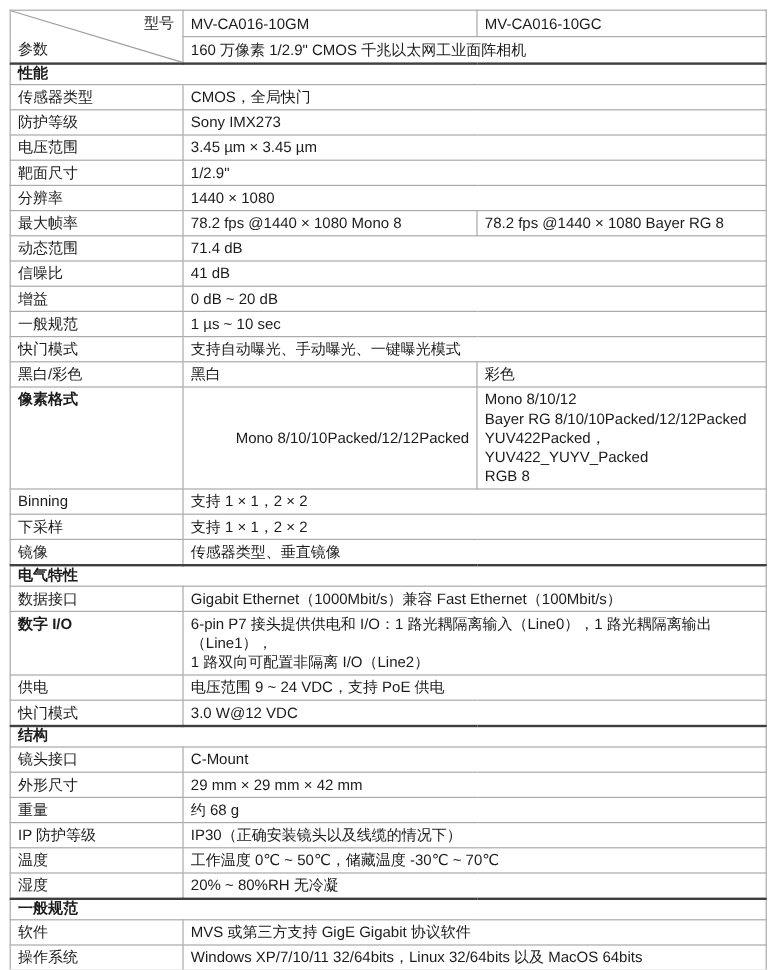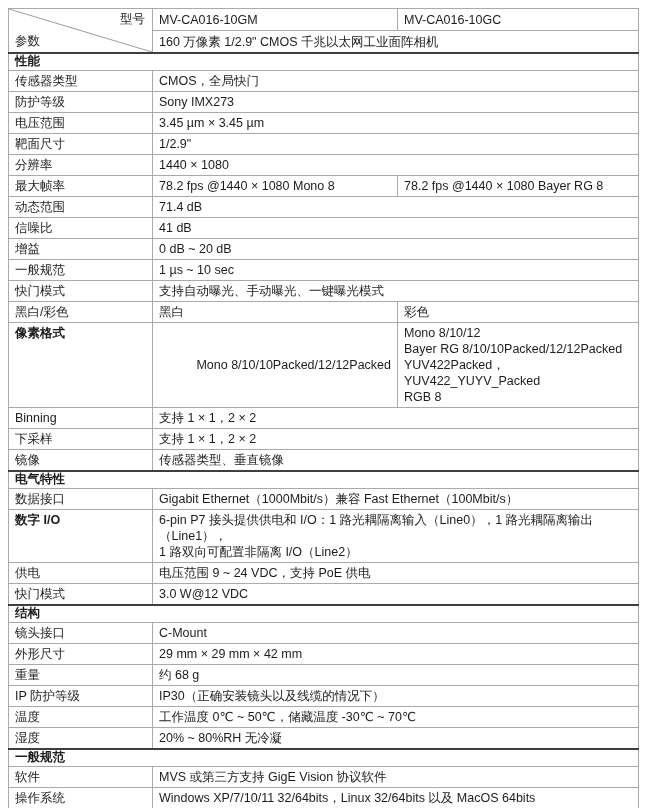--- a/index.html
+++ b/index.html
@@ -202,21 +202,21 @@
       <tr>
         <td>湿度</td>
         <td colspan="2">20% ~ 80%RH 无冷凝</td>
       </tr>
 
       <tr class="sec">
         <td colspan="3">一般规范</td>
       </tr>
       <tr>
         <td>软件</td>
-        <td colspan="2">MVS 或第三方支持 GigE Vision 协议软件</td>
+        <td colspan="2">MVS 或第三方支持 GigE Gigabit 协议软件</td>
       </tr>
       <tr>
         <td>操作系统</td>
         <td colspan="2">Windows XP/7/10/11 32/64bits，Linux 32/64bits 以及 MacOS 64bits</td>
       </tr>
 
     </tbody>
   </table>
 </div>
 

